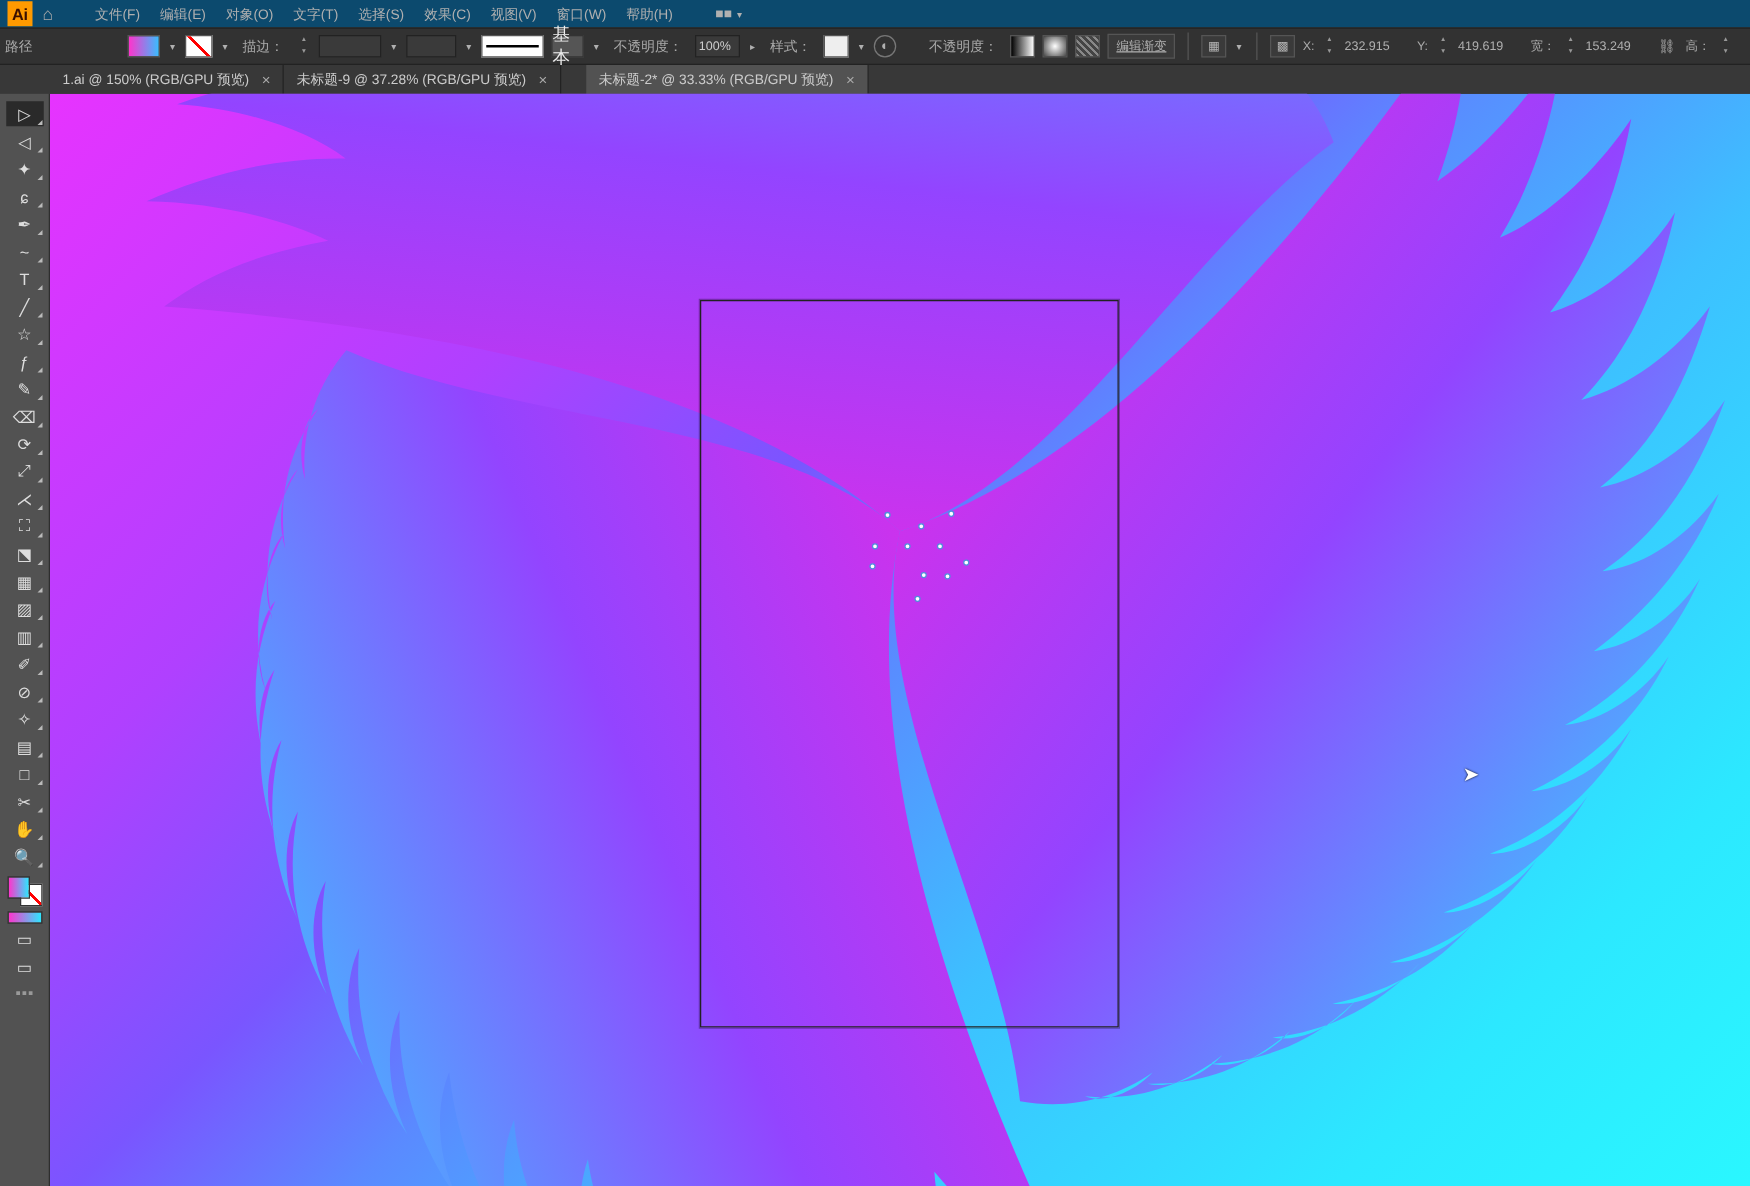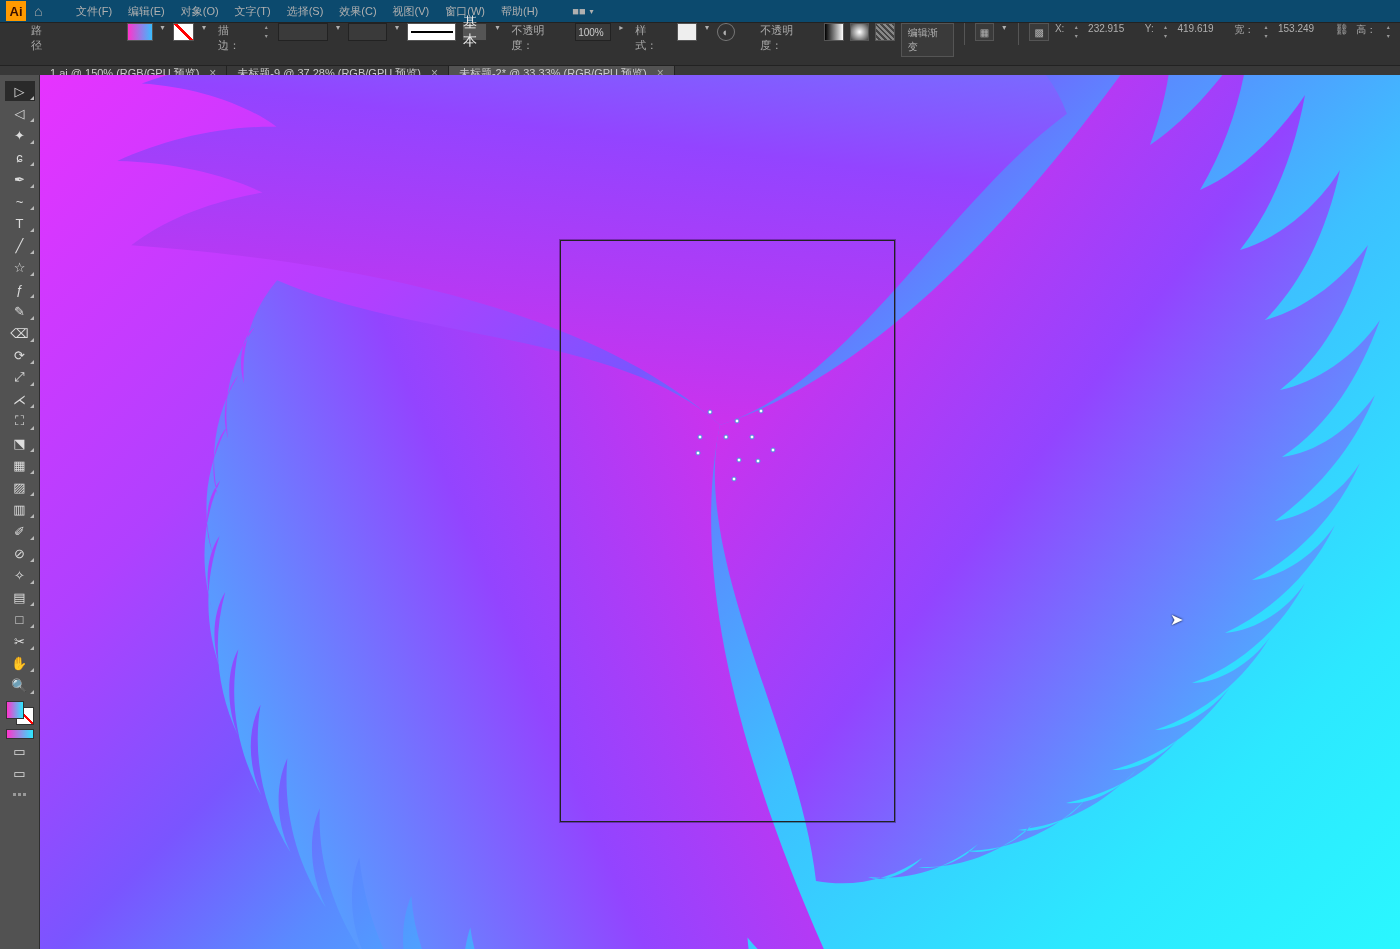--- a/index.html
+++ b/index.html
@@ -5,51 +5,51 @@
     * { margin: 0; padding: 0; box-sizing: border-box; }
     body { width: 1400px; height: 949px; background: #323232; font-family: "Microsoft YaHei", Arial, sans-serif; font-size: 11px; color: #b0b0b0; overflow: hidden; position: relative; }
     
     .menubar { height: 22px; background: #0c4a6e; display: flex; align-items: center; padding-left: 6px; }
     .menubar .app-logo { width: 20px; height: 20px; background: #ff9a00; display: flex; align-items: center; justify-content: center; color: #3a0f00; font-weight: bold; font-size: 13px; margin-right: 8px; }
     .menubar .home-icon { width: 20px; margin-right: 14px; color: #aaa; font-size: 14px; }
     .menubar .menu-item { padding: 0 8px; cursor: default; }
     .menubar .workspace { margin-left: 20px; padding: 0 6px; display: flex; align-items: center; }
     .menubar .ws-caret { margin-left: 4px; font-size: 8px; }
     
-    .controlbar { height: 44px; background: #323232; border-top: 1px solid #222; border-bottom: 1px solid #222; display: flex; align-items: flex-start; padding-left: 27px; gap: 6px; }
+    .controlbar { height: 30px; background: #323232; border-top: 1px solid #222; border-bottom: 1px solid #222; display: flex; align-items: center; padding-left: 0; gap: 6px; }
     .controlbar .label { font-size: 11px; color: #aaa; padding: 0 4px; }
     .controlbar .swatch { width: 26px; height: 18px; border: 1px solid #555; }
     .controlbar .fill-sw { background: linear-gradient(90deg,#ff33cc,#39bdff); }
     .controlbar .stroke-sw { width: 22px; height: 18px; background: #fff; position: relative; }
     .controlbar .stroke-sw:after { content:''; position:absolute; left:0; top:0; right:0; bottom:0; background: linear-gradient(45deg, transparent 45%, red 45%, red 55%, transparent 55%); }
     .controlbar .caret { font-size: 8px; padding: 0 2px; }
     .controlbar .input { width: 50px; height: 18px; background: #3a3a3a; border: 1px solid #222; color: #ccc; padding: 0 3px; font-size: 10px; }
     .controlbar .brush-thumb { width: 50px; height: 18px; background: #fff; display:flex; align-items:center; justify-content:center; border:1px solid #555; }
     .controlbar .brush-line { width: 42px; height: 2px; background: #000; }
     .controlbar .brush-lbl { width: 26px; height: 18px; background: #555; color: #eee; font-size:14px; display:flex; align-items:center; justify-content:center; border:1px solid #333;}
     .controlbar .op-input { width: 36px; height: 18px; background: #3a3a3a; border: 1px solid #222; color:#ccc; padding: 0 2px; font-size: 10px; }
     .controlbar .style-sw { width: 20px; height: 18px; background:#eee; border:1px solid #555;}
     .controlbar .circle-icon { width:18px; height:18px; border-radius:50%; border:1px solid #777; display:flex; align-items:center; justify-content:center;}
     .controlbar .grad-btn { width:20px; height:18px; border:1px solid #555; }
     .controlbar .grad1 { background: linear-gradient(90deg,#000,#fff);}
     .controlbar .grad2 { background: radial-gradient(circle,#fff,#444);}
     .controlbar .grad3 { background: repeating-linear-gradient(45deg,#888 0,#888 2px,#444 2px,#444 4px);}
-    .controlbar .editgrad { padding: 2px 6px; background:#3a3a3a; border:1px solid #555; font-size:10px;}
+    .controlbar .editgrad { padding: 2px 6px; background:#3a3a3a; border:1px solid #555; font-size:10px;text-decoration:underline;}
     .controlbar .sep { width: 1px; height: 22px; background: #555; margin: 0 4px; }
     .controlbar .iconbtn { width: 20px; height: 18px; border: 1px solid #555; background:#3a3a3a; display:flex; align-items:center; justify-content:center; font-size:10px;}
     .controlbar .coord-lbl { font-size:10px; color:#aaa; }
     .controlbar .stepper { width: 12px; height: 18px; display:flex;flex-direction:column;}
     .controlbar .stepper span{flex:1; font-size:6px; text-align:center; line-height:8px; color:#999;}
     .controlbar .coord-val { width: 52px; font-size: 10px; }
     .controlbar .link-icon { width: 16px; font-size: 11px; }
     .controlbar .right-pad { flex:1; }
     
     .tabbar { height: 23px; background: #383838; display: flex; align-items: flex-end; padding-left: 40px; }
-    .tabbar .tab { height: 23px; padding: 0 10px; display: flex; align-items: flex-start; font-size: 11px; color: #ccc; border-right: 1px solid #222; position: relative; }
-    .tabbar .tab.active { background: #525252; }
+    .tabbar .tab { height: 23px; padding: 0 10px; display: flex; align-items: center; font-size: 11px; color: #ccc; border-right: 1px solid #222; position: relative; }
+    .tabbar .tab.active { background: #525252; margin-left: 20px; }
     .tabbar .close { margin-left: 10px; font-size: 12px; color: #aaa; }
     
     .workarea { position: absolute; left: 40px; top: 75px; right: 0; bottom: 0; overflow: hidden; }
     .canvas-bg { position: absolute; inset: 0; background: linear-gradient(135deg, #e733ff 0%, #b040ff 25%, #7a55ff 40%, #5a8aff 50%, #3dc0ff 65%, #2ce8ff 85%, #2af7ff 100%); }
     .swirl { position: absolute;  left: 50%; top: 40%; width: 1800px; height: 1800px; transform: translate(-50%,-50%); }
     .swirl path { fill: url(#sgrad); }
     #blade { transform-origin: 50% 50%; }
     .artboard { position: absolute; left: 520px; top: 165px; width: 335px; height: 582px; border: 1px solid #222; pointer-events: none; box-shadow: 0 0 0 1px rgba(0,0,0,0.3);}
     .cursor-ptr { position: absolute; left: 1130px; top: 535px; font-size: 16px; color: #fff; filter: drop-shadow(0 0 1px #000);}
     

